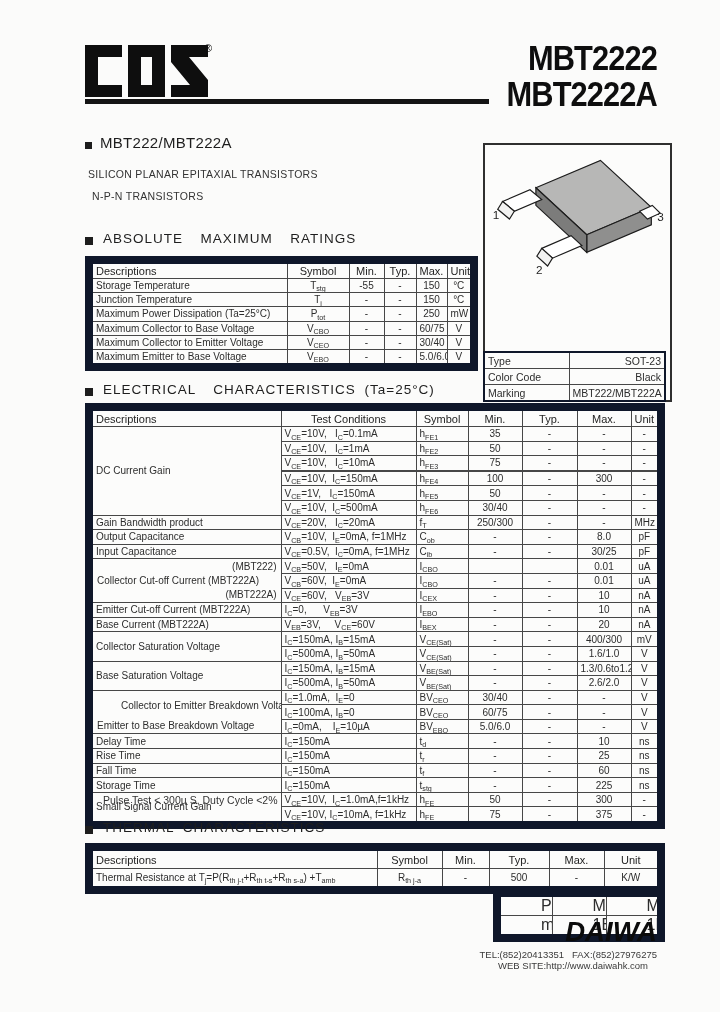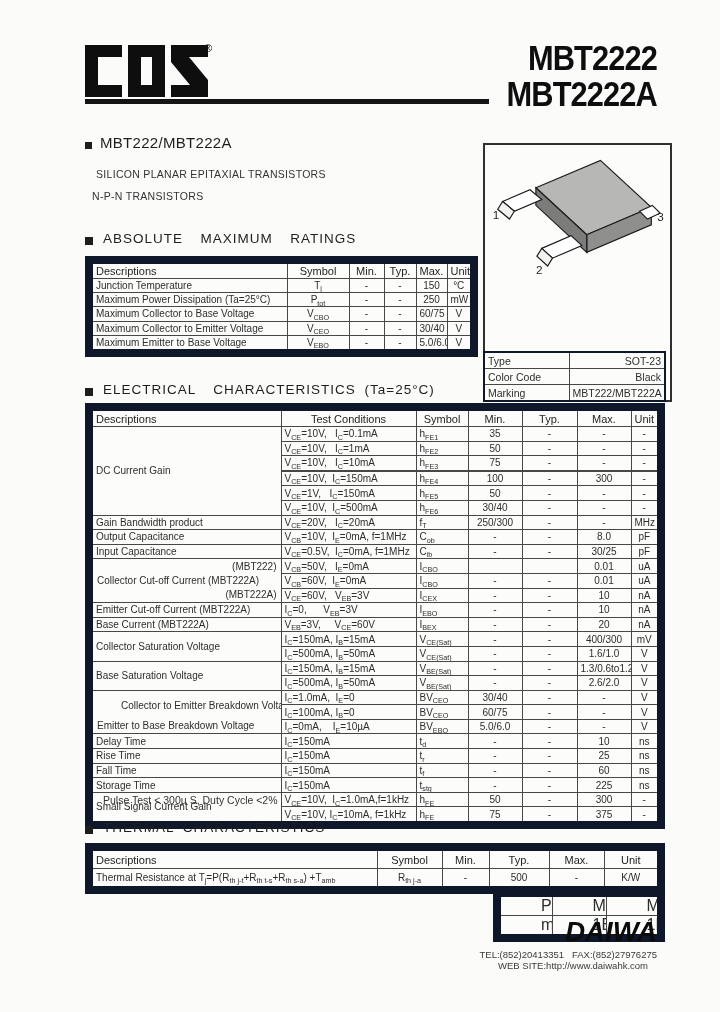--- a/index.html
+++ b/index.html
@@ -64,21 +64,21 @@
   <span class="reg">®</span>
   <div class="brand-rule"></div>
 
   <div class="titles">
     <div>MBT2222</div>
     <div>MBT2222A</div>
   </div>
 
   <div class="sec-bullet intro-bullet" style="left:85px;top:142px"></div>
   <div class="sec-heading intro-heading" style="left:100px;top:134px">MBT222/MBT222A</div>
-  <div class="sub-line" style="left:96px;top:168px">SILICON PLANAR EPITAXIAL TRANSISTORS</div>
+  <div class="sub-line" style="left:88px;top:168px">SILICON PLANAR EPITAXIAL TRANSISTORS</div>
   <div class="sub-line" style="left:92px;top:190px">N-P-N TRANSISTORS</div>
 
   <div class="pkg">
     <svg class="abs" style="left:0;top:6px" width="181" height="140" viewBox="0 0 185 140">
       <polygon points="52,36 118,8 170,56 104,84" fill="#b7b7b6" stroke="#1c1c1c" stroke-width="1.2"></polygon>
       <polygon points="104,84 170,56 170,74 104,102" fill="#8f8f8e" stroke="#1c1c1c" stroke-width="1.2"></polygon>
       <polygon points="52,36 104,84 104,102 52,54" fill="#7c7c7b" stroke="#1c1c1c" stroke-width="1.2"></polygon>
       <polygon points="18,50 46,38 58,48 30,60" fill="#ffffff" stroke="#1c1c1c" stroke-width="1.2"></polygon>
       <polygon points="18,50 30,60 25,68 13,58" fill="#f2f2f1" stroke="#1c1c1c" stroke-width="1.2"></polygon>
       <polygon points="58,98 88,85 99,95 69,108" fill="#ffffff" stroke="#1c1c1c" stroke-width="1.2"></polygon>
@@ -126,20 +126,28 @@
     <tbody>
         <tr class="head">
           <td class="al-l">Descriptions</td>
           <td class="al-c">Symbol</td>
           <td class="al-c">Min.</td>
           <td class="al-c">Typ.</td>
           <td class="al-c">Max.</td>
           <td class="al-c">Unit</td>
         </tr>
         <tr>
+          <td class="al-l">Storage Temperature</td>
+          <td class="al-c"><span>T</span><span class="sb">stg</span></td>
+          <td class="al-c">-55</td>
+          <td class="al-c">-</td>
+          <td class="al-c">150</td>
+          <td class="al-c">°C</td>
+        </tr>
+        <tr>
           <td class="al-l">Junction Temperature</td>
           <td class="al-c"><span>T</span><span class="sb">j</span></td>
           <td class="al-c">-</td>
           <td class="al-c">-</td>
           <td class="al-c">150</td>
           <td class="al-c">°C</td>
         </tr>
         <tr>
           <td class="al-l">Maximum Power Dissipation (Ta=25°C)</td>
           <td class="al-c"><span>P</span><span class="sb">tot</span></td>

